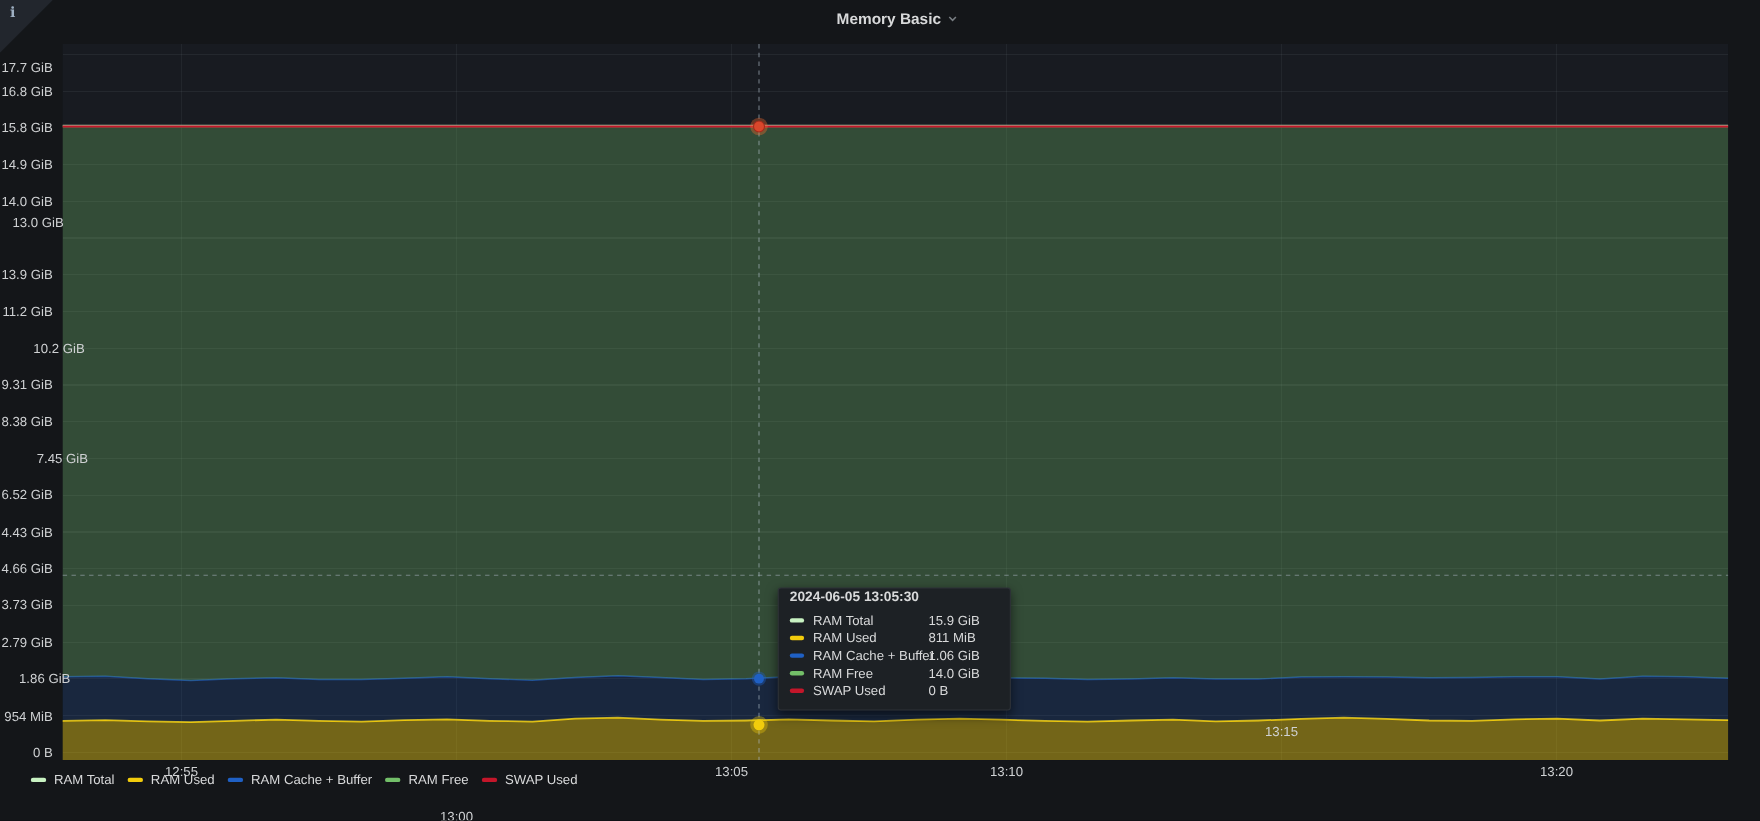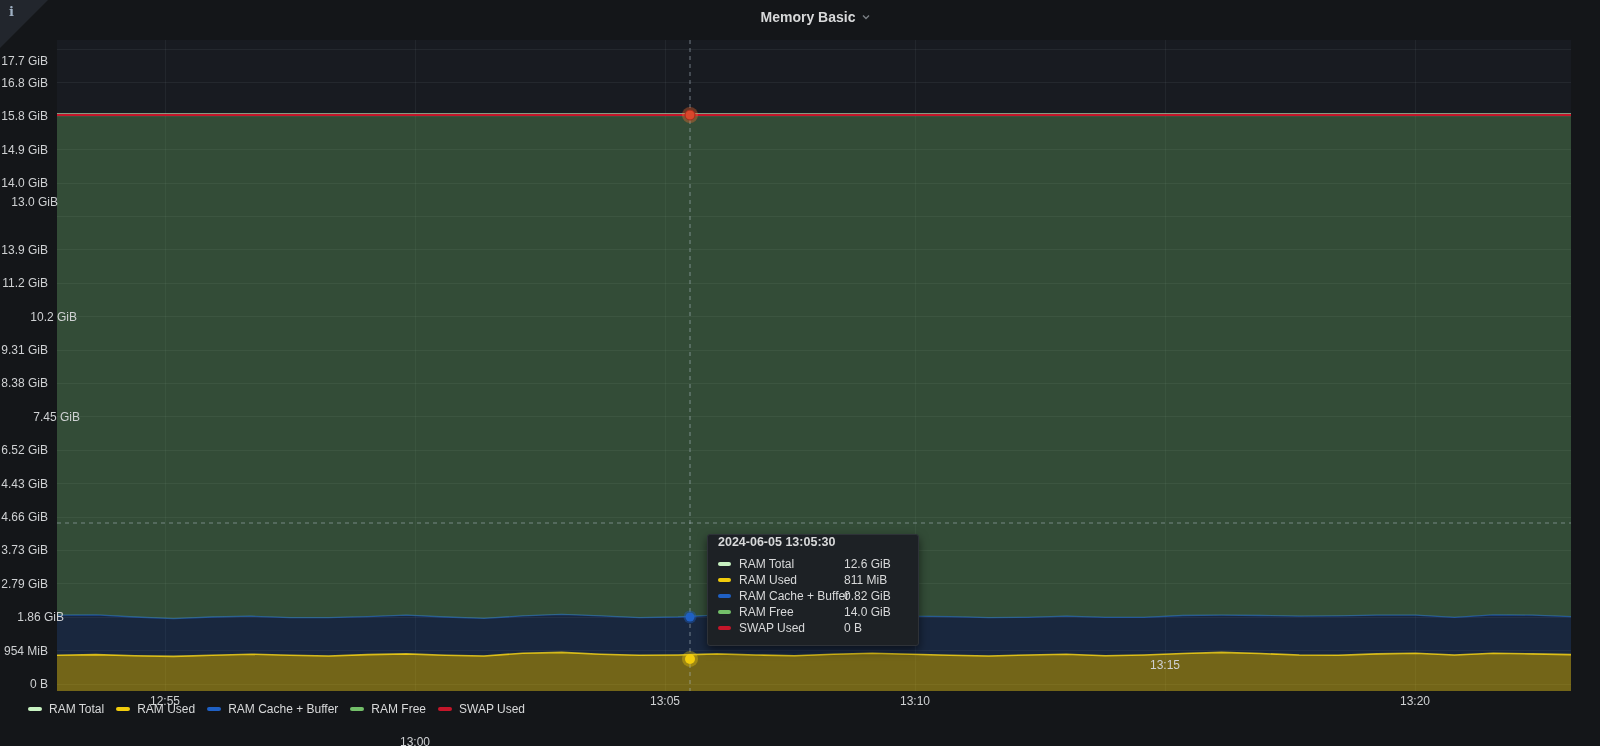--- a/index.html
+++ b/index.html
@@ -150,31 +150,31 @@
         <span class="legend-label">SWAP Used</span>
       </div>
     </div>
 
   <div class="tooltip">
     <div class="tooltip-header">2024-06-05 13:05:30</div>
     <div id="tooltip-rows">
         <div class="tt-row">
           <span class="tt-swatch" style="background: rgb(200, 242, 194);"></span>
           <span class="tt-label">RAM Total</span>
-          <span class="tt-value">12.6 GiB</span>
+          <span class="tt-value">15.9 GiB</span>
         </div>
         <div class="tt-row">
           <span class="tt-swatch" style="background: rgb(242, 204, 12);"></span>
           <span class="tt-label">RAM Used</span>
           <span class="tt-value">811 MiB</span>
         </div>
         <div class="tt-row">
           <span class="tt-swatch" style="background: rgb(31, 96, 196);"></span>
           <span class="tt-label">RAM Cache + Buffer</span>
-          <span class="tt-value">0.82 GiB</span>
+          <span class="tt-value">1.06 GiB</span>
         </div>
         <div class="tt-row">
           <span class="tt-swatch" style="background: rgb(115, 191, 105);"></span>
           <span class="tt-label">RAM Free</span>
           <span class="tt-value">14.0 GiB</span>
         </div>
         <div class="tt-row">
           <span class="tt-swatch" style="background: rgb(196, 22, 42);"></span>
           <span class="tt-label">SWAP Used</span>
           <span class="tt-value">0 B</span>

